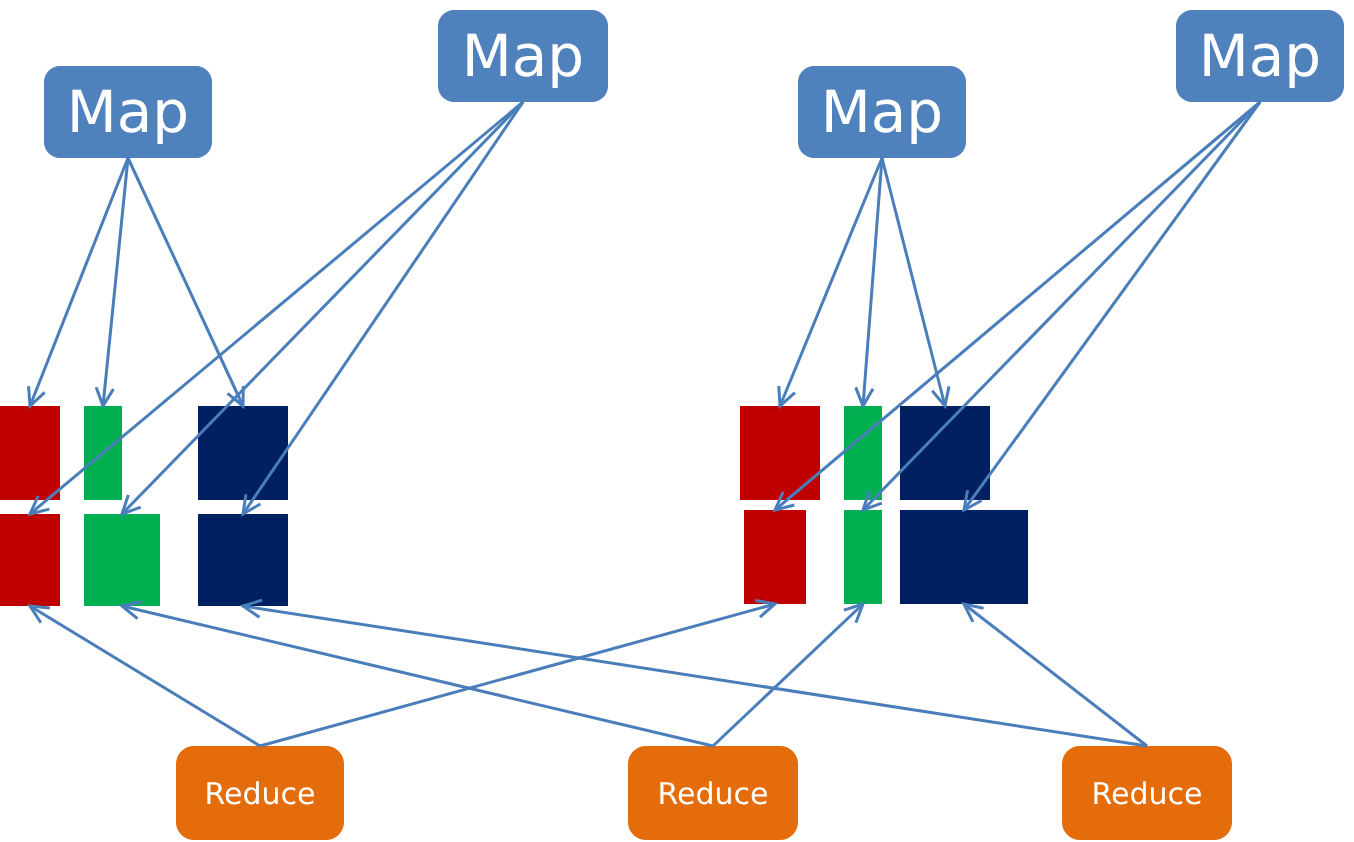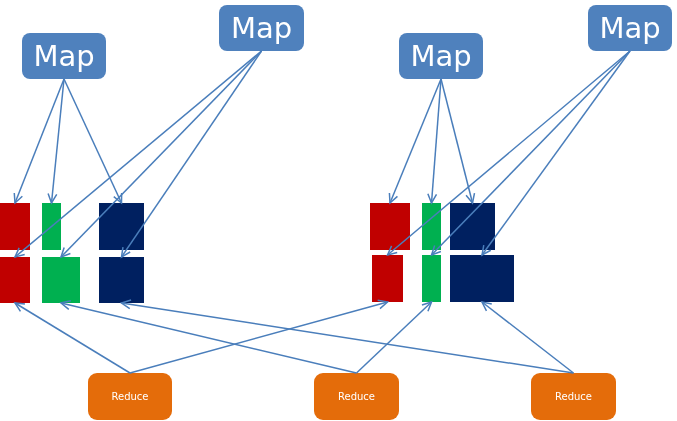--- a/index.html
+++ b/index.html
@@ -1,20 +1,20 @@
 <!DOCTYPE html>
 <html><head>
 <meta charset="utf-8">
 <style>
   html, body { margin:0; padding:0; background:#ffffff; }
   body { width:677px; height:421px; position:relative; overflow:hidden; font-family:"DejaVu Sans", sans-serif; }
   #canvas { position:absolute; left:0; top:0; width:677px; height:421px; }
   .node { position:absolute; display:flex; align-items:center; justify-content:center; color:#ffffff; box-sizing:border-box; }
   .map { border-radius:8px; font-size:29px; }
-  .reduce { border-radius:9px; font-size:10px; }
+  .reduce { border-radius:9px; font-size:15px; }
   .block { position:absolute; box-sizing:border-box; }
 </style>
 </head>
 <body>
 
 <div id="canvas">
   <svg id="edges" width="677" height="421" style="position:absolute;left:0;top:0;z-index:2;pointer-events:none;">
       <g>
         <line x1="64" y1="79" x2="15" y2="203" stroke="#4A7EBB" stroke-width="1.5"></line>
         <polyline points="14.275925976455591,193.02624860905246 15,203 22.346340066281343,196.21536385422553" fill="none" stroke="#4A7EBB" stroke-width="1.5"></polyline>

